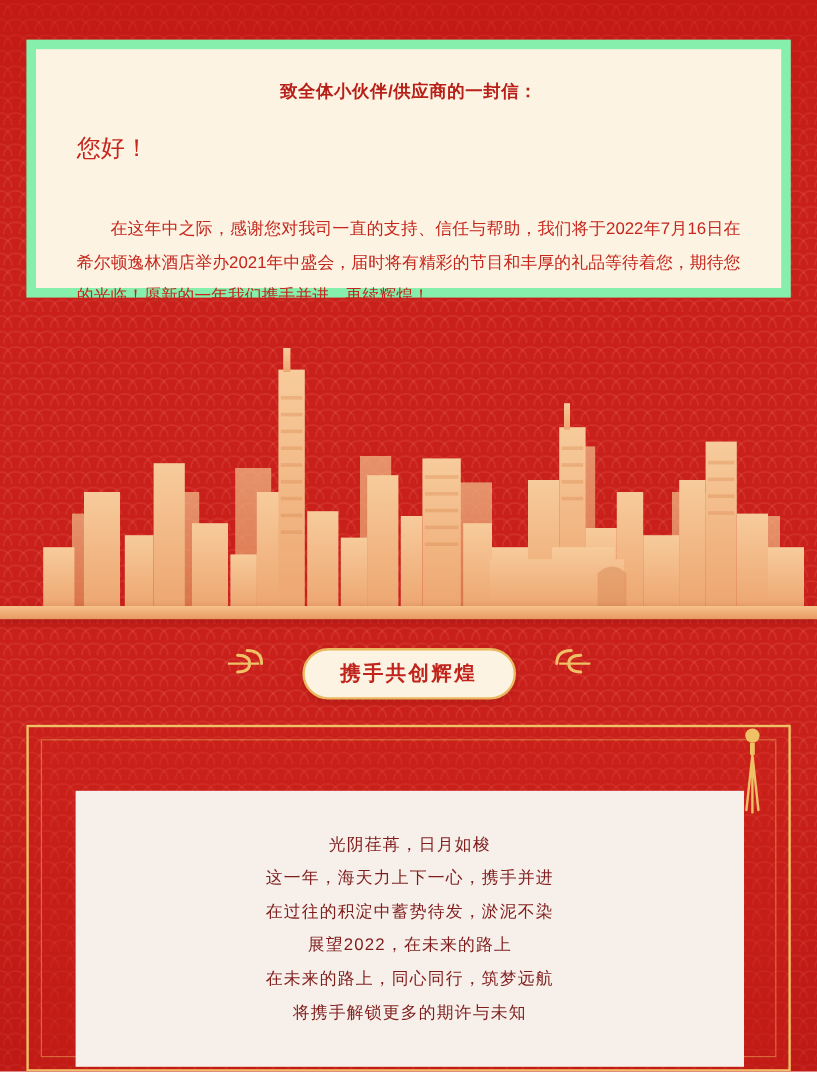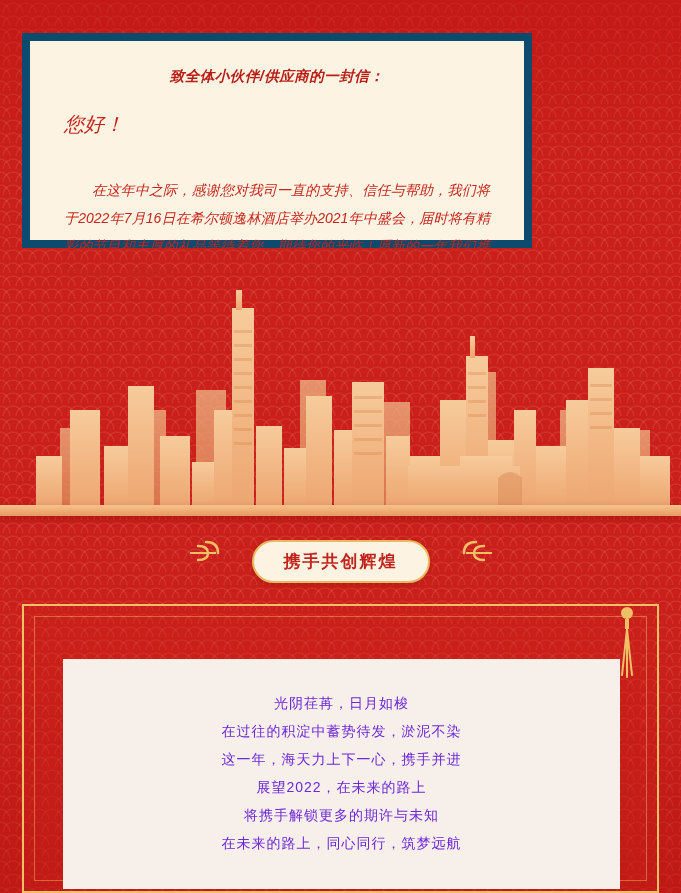--- a/index.html
+++ b/index.html
@@ -34,26 +34,25 @@
     inset: 0;
     background: linear-gradient(180deg, rgba(190,20,18,0.55) 0%, rgba(200,26,22,0.0) 18%, rgba(200,26,22,0.0) 72%, rgba(178,16,14,0.45) 100%);
     pointer-events: none;
   }
 
   
   .letter-wrap {
     position: absolute;
     left: 22px;
     top: 33px;
-    width: 510px;
+    width: 637px;
     height: 215px;
-    background: #0c4a6e;
+    background: #86efac;
     padding: 8px;
     box-sizing: border-box;
-    font-style: italic;
   }
   .letter-card {
     width: 100%;
     height: 100%;
     box-sizing: border-box;
     background: #fdf3e2;
     padding: 26px 34px 20px 34px;
   }
   .letter-title {
     text-align: center;
@@ -144,21 +143,21 @@
     position: absolute;
     left: 28px;
     top: 42px;
     width: 557px;
     background: #f7f0ea;
     padding: 30px 20px 32px 20px;
     box-sizing: border-box;
     text-align: center;
   }
   .poem-line {
-    color: #6d28d9;
+    color: #7f1d1d;
     font-size: 14px;
     line-height: 2.0;
     letter-spacing: 1px;
     text-align: center;
   }
   
   .tassel {
     position: absolute;
     right: 10px;
     top: -12px;
@@ -281,22 +280,22 @@
 
   <div class="poem-frame">
     <div class="poem-inner">
       <svg class="tassel" viewBox="0 0 18 74">
         <circle cx="9" cy="8" r="6" fill="#f0c066"></circle>
         <rect x="7" y="14" width="4" height="10" fill="#f0c066"></rect>
         <path d="M9 24 L4 70 M9 24 L9 72 M9 24 L14 70" stroke="#f0c066" stroke-width="2" fill="none" stroke-linecap="round"></path>
       </svg>
       <div class="poem-card">
         <div class="poem-line">光阴荏苒，日月如梭</div>
+        <div class="poem-line">这一年，海天力上下一心，携手并进</div>
         <div class="poem-line">在过往的积淀中蓄势待发，淤泥不染</div>
-        <div class="poem-line">这一年，海天力上下一心，携手并进</div>
         <div class="poem-line">展望2022，在未来的路上</div>
+        <div class="poem-line">在未来的路上，同心同行，筑梦远航</div>
         <div class="poem-line">将携手解锁更多的期许与未知</div>
-        <div class="poem-line">在未来的路上，同心同行，筑梦远航</div>
       </div>
     </div>
   </div>
 
 </div>
 
 </body></html>

